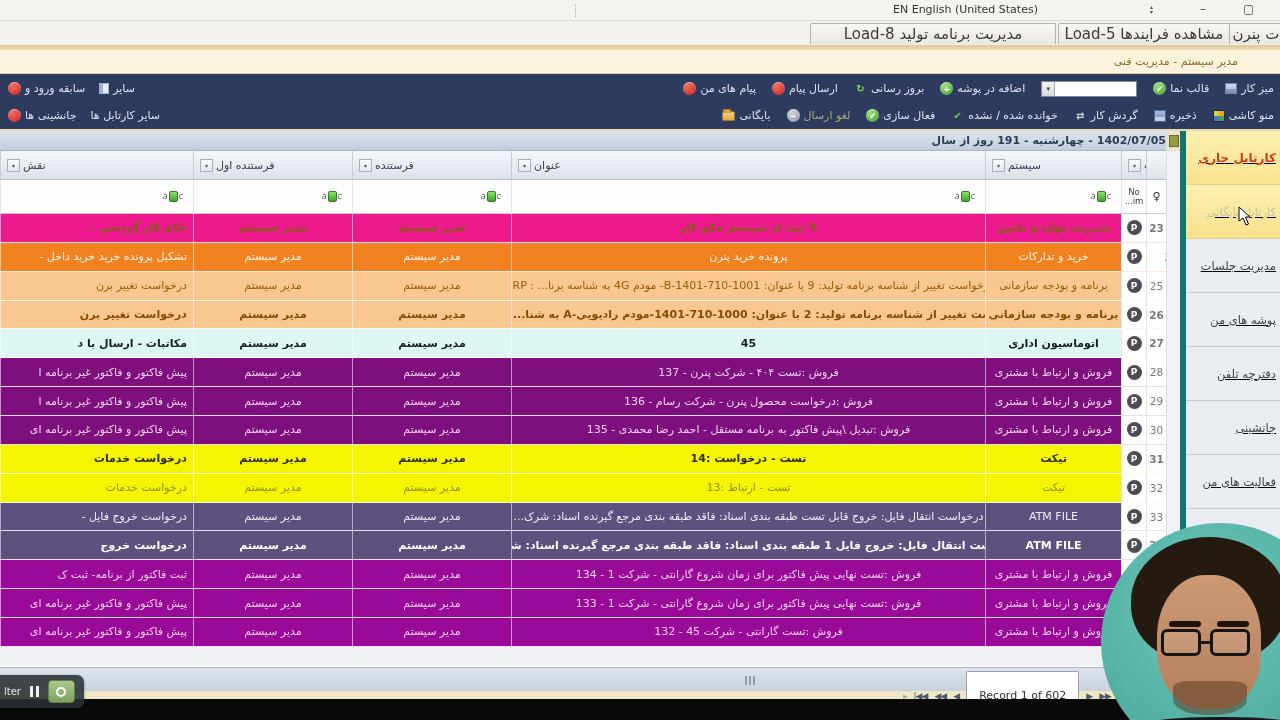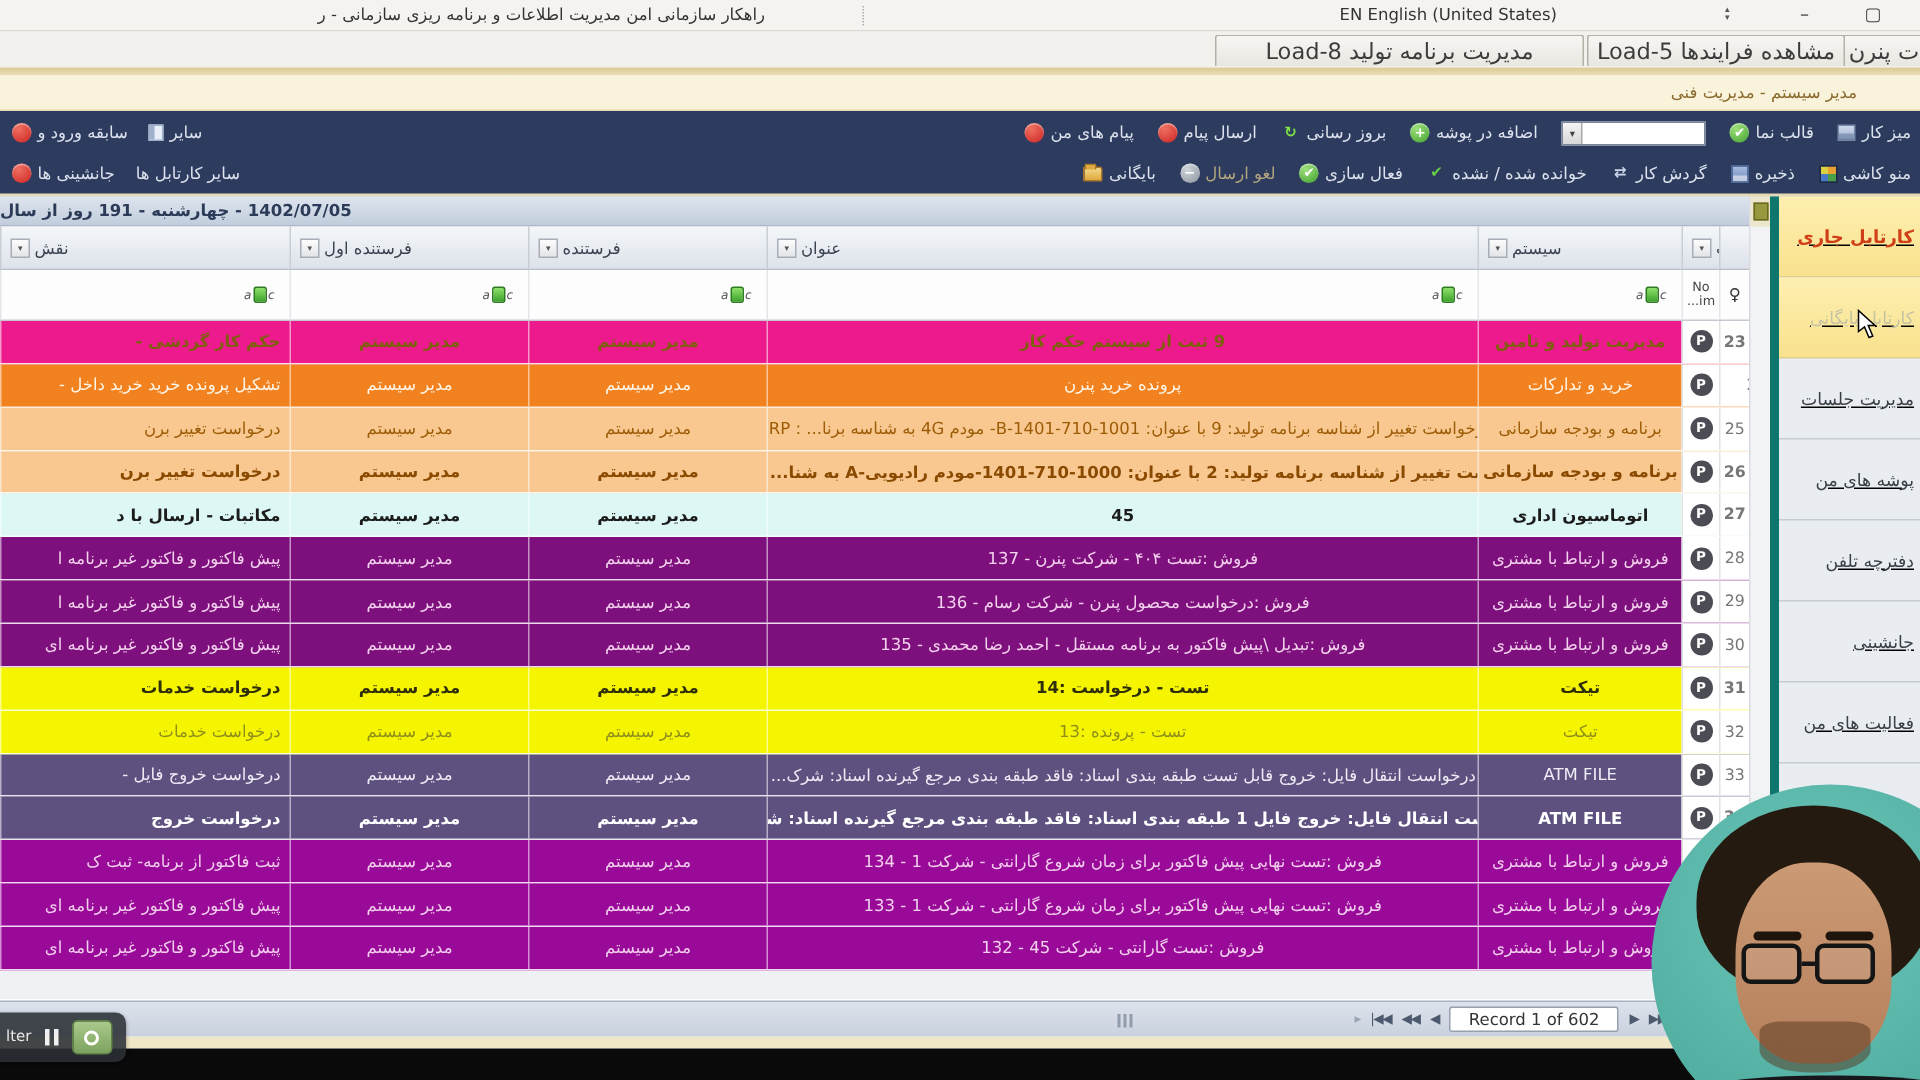--- a/index.html
+++ b/index.html
@@ -44,21 +44,21 @@
   .ic-save{background:linear-gradient(#a8bce0,#6d88b8);border:1px solid #4d689a;width:12px;height:12px;box-shadow:inset 0 -4px 0 rgba(255,255,255,.55);}
   .ic-tiles{width:12px;height:12px;background:conic-gradient(#e8a030 0 25%,#4a9f4a 0 50%,#4a78c8 0 75%,#d8d040 0);border:1px solid #1d2a45;}
   .ic-folder{width:13px;height:10px;background:linear-gradient(#f4d98a,#dfa93f);border:1px solid #a8772a;border-radius:1px 2px 1px 1px;position:relative;}
   .ic-folder::before{content:"";position:absolute;left:0;top:-3px;width:6px;height:3px;background:#dfa93f;border:1px solid #a8772a;border-bottom:none;border-radius:1px 1px 0 0;}
   .ic-panel{width:10px;height:11px;border:1px solid #9fb0cc;background:#e8eef8;box-shadow:inset 3px 0 0 #9fb0cc;}
   .tcombo{width:96px;height:16px;background:#fff;border:1px solid #7a8699;display:flex;align-items:center;}
   .tcombo .dd{width:13px;height:100%;background:linear-gradient(#f4f4f4,#d8d8d8);border-right:1px solid #aaa;font-size:7px;color:#444;display:flex;align-items:center;justify-content:center;}
 
   
   .grid{position:absolute;left:0;top:131px;width:1166px;height:536px;background:#fff;direction:ltr;}
-  .datebar{height:20px;background:linear-gradient(#dde4ee,#c2cddc);border-bottom:1px solid #aab6c6;display:flex;align-items:center;justify-content:flex-start;}
+  .datebar{height:20px;background:linear-gradient(#dde4ee,#c2cddc);border-bottom:1px solid #aab6c6;display:flex;align-items:center;justify-content:flex-end;}
   .datebar span{direction:rtl;font-size:11px;font-weight:bold;color:#2c3b58;}
   .ghead{height:29px;display:flex;background:linear-gradient(#f4f6f9,#dde2ea);border-bottom:1px solid #b8bfca;}
   .hcell{display:flex;align-items:center;justify-content:flex-end;direction:rtl;gap:3px;padding:0 6px;border-left:1px solid #c8cdd6;font-size:11px;color:#3a4250;overflow:hidden;white-space:nowrap;}
   .hdd{width:13px;height:13px;border:1px solid #a8aeb8;background:linear-gradient(#fcfcfc,#e2e5ea);font-size:6px;color:#555;display:inline-flex;align-items:center;justify-content:center;flex:none;}
   .gfilter{height:34px;display:flex;background:#fdfdfd;border-bottom:1px solid #c4c9d2;}
   .fcell{display:flex;align-items:center;justify-content:flex-end;padding:0 10px;border-left:1px solid #e2e5ea;overflow:hidden;}
   .f-abc{display:inline-flex;align-items:center;gap:1px;font-size:8px;color:#555;}
   .f-abc b{width:9px;height:11px;background:linear-gradient(#8fe06a,#3da32d);border:1px solid #2d7d20;border-radius:2px;display:inline-block;}
   .f-p{font-size:8.5px;color:#444;white-space:pre-line;line-height:9px;text-align:center;justify-content:center;padding:0 2px;}
   .f-pin{justify-content:center;padding:0;font-size:11px;color:#333;}
@@ -87,21 +87,21 @@
   .sicon{position:absolute;right:-9px;top:17px;width:20px;height:20px;border-radius:50%;box-shadow:inset 0 2px 2px rgba(255,255,255,.6);}
   .side-extra{position:absolute;right:-9px;top:382px;width:20px;height:20px;border-radius:50%;}
 
   
   .statusbar{position:absolute;left:0;top:667px;width:1180px;height:24px;background:linear-gradient(#dde3ec,#c9d1de);border-top:1px solid #a9b3c2;z-index:5;}
   .grip{position:absolute;left:745px;top:8px;display:flex;gap:2px;}
   .grip i{width:2px;height:9px;background:#929cac;display:block;}
   .nav{position:absolute;left:903px;top:3px;display:flex;align-items:center;gap:7px;font-size:9px;color:#4d5a6e;}
   .nav .dim{color:#9aa4b4;}
   .nav .navbtn{letter-spacing:-1px;cursor:default;}
-  .rec-box{background:#fff;border:1px solid #97a0ae;border-radius:2px;padding:1px 12px;font-size:11px;color:#333;white-space:nowrap;}
+  .rec-box{background:#fff;border:1px solid #97a0ae;border-radius:2px;padding:17px 12px;font-size:11px;color:#333;white-space:nowrap;}
   .pm{font-size:11px;font-weight:bold;}
 
   .ystrip{position:absolute;left:0;top:691px;width:1280px;height:8px;background:#efe7c6;}
   .blackbar{position:absolute;left:0;top:699px;width:1280px;height:21px;background:#0a0a0a;z-index:6;}
 
   
   .recbar{position:absolute;left:-14px;top:675px;height:33px;background:rgba(43,48,54,.88);border-radius:7px;display:flex;align-items:center;gap:9px;padding:0 9px 0 18px;z-index:40;box-shadow:0 1px 3px rgba(0,0,0,.4);}
   .recbar .flabel{color:#e8e8e8;font-size:10px;}
   .pausebtn{display:flex;gap:3px;cursor:pointer;}
   .pausebtn i{width:3px;height:11px;background:#f0f0f0;display:block;}
@@ -122,21 +122,20 @@
 
   
   .cursor{position:absolute;left:1238px;top:206px;z-index:50;}
 </style>
 </head>
 <body>
 
 <div class="screen">
 
   <div class="titlebar">
-    <div class="win-title">راهکار سازمانی امن مدیریت اطلاعات و برنامه ریزی سازمانی - ر</div>
     <div class="tb-sep"></div>
     <div class="lang-box">EN English (United States)</div>
     <div class="lang-arrows">
         <span>▴</span>
         <span>▾</span>
       </div>
     <div class="win-btn btn-min">–</div>
     <div class="win-btn btn-restore">▢</div>
   </div>
 
@@ -412,21 +411,21 @@
           <div class="cell c-mid" style="width: 136px; flex: 0 0 auto;">تیکت</div>
           <div class="cell c-p" style="width: 25px; flex: 0 0 auto;">
             <span class="pbadge" style="background: rgb(76, 76, 84);">P</span>
           </div>
           <div class="cell c-num" style="width: 20px; flex: 0 0 auto;">31</div>
         </div>
         <div class="grow" style="background: rgb(245, 245, 2); color: rgb(143, 143, 26);">
           <div class="cell c-role" style="width: 193px; flex: 0 0 auto;">درخواست خدمات</div>
           <div class="cell c-mid" style="width: 159px; flex: 0 0 auto;">مدیر سیستم</div>
           <div class="cell c-mid" style="width: 159px; flex: 0 0 auto;">مدیر سیستم</div>
-          <div class="cell c-title" style="width: 474px; flex: 0 0 auto;">تست - پرونده :13</div>
+          <div class="cell c-title" style="width: 474px; flex: 0 0 auto;">تست - ارتباط :13</div>
           <div class="cell c-mid" style="width: 136px; flex: 0 0 auto;">تیکت</div>
           <div class="cell c-p" style="width: 25px; flex: 0 0 auto;">
             <span class="pbadge" style="background: rgb(76, 76, 84);">P</span>
           </div>
           <div class="cell c-num" style="width: 20px; flex: 0 0 auto;">32</div>
         </div>
         <div class="grow" style="background: rgb(94, 81, 128); color: rgb(239, 236, 246);">
           <div class="cell c-role" style="width: 193px; flex: 0 0 auto;">درخواست خروج فایل -</div>
           <div class="cell c-mid" style="width: 159px; flex: 0 0 auto;">مدیر سیستم</div>
           <div class="cell c-mid" style="width: 159px; flex: 0 0 auto;">مدیر سیستم</div>

